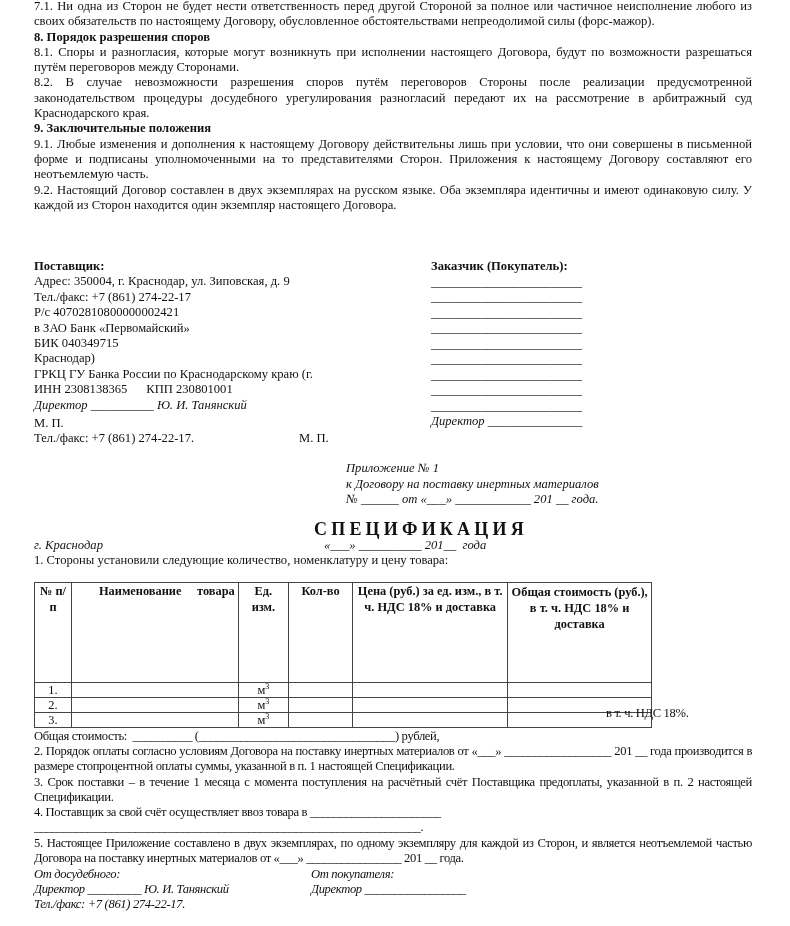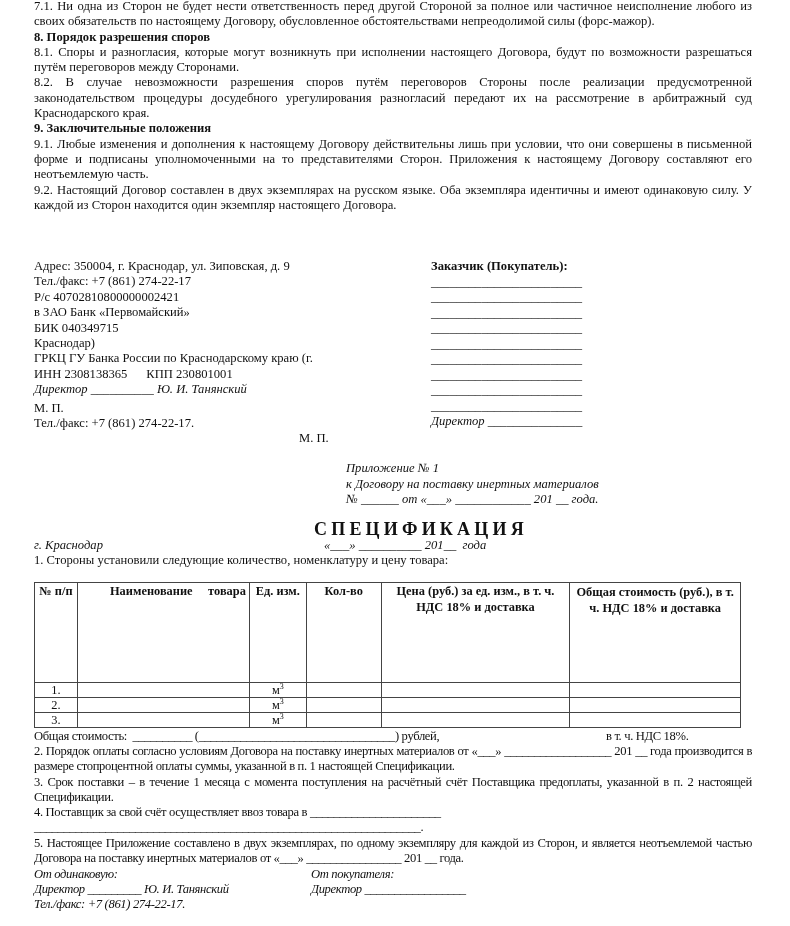--- a/index.html
+++ b/index.html
@@ -8,21 +8,21 @@
     font-family: "Liberation Serif", "DejaVu Serif", serif;
     font-size: 12.6px; color: #111; line-height: 15.3px;
   }
   .page { position: absolute; left: 34px; top: 0; width: 718px; }
   .p { text-align: justify; margin: 0; }
   .cond { letter-spacing: -0.35px; }
   .h { font-weight: bold; margin: 0; }
   .it { font-style: italic; }
   .abs { position: absolute; white-space: nowrap; }
   table.spec {
-    position: absolute; left: 34px; top: 582px; width: 707px;
+    position: absolute; left: 34px; top: 582px; width: 618px;
     border-collapse: collapse; font-size: 12.4px; line-height: 15.5px; font-family: Liberation Serif, serif;
   }
   table.spec td, table.spec th {
     border: 1px solid #444; padding: 1px 3px; vertical-align: top; text-align: center;
   }
   table.spec th { font-weight: bold; height: 97px; }
   table.spec td { height: 13px; padding: 0 3px; line-height: 14px; }
   table.spec tr.row td { border-top: 1.5px solid #222; }
   sup { font-size: 8px; line-height: 0; }
   .title { font-weight: bold; letter-spacing: 4.2px; font-size: 18px; }
@@ -34,20 +34,21 @@
   <p class="p" style="margin-top:-1px">7.1. Ни одна из Сторон не будет нести ответственность перед другой Стороной за полное или частичное неисполнение любого из своих обязательств по настоящему Договору, обусловленное обстоятельствами непреодолимой силы (форс-мажор).</p>
   <p class="h">8. Порядок разрешения споров</p>
   <p class="p">8.1. Споры и разногласия, которые могут возникнуть при исполнении настоящего Договора, будут по возможности разрешаться путём переговоров между Сторонами.</p>
   <p class="p">8.2. В случае невозможности разрешения споров путём переговоров Стороны после реализации предусмотренной законодательством процедуры досудебного урегулирования разногласий передают их на рассмотрение в арбитражный суд Краснодарского края.</p>
   <p class="h">9. Заключительные положения</p>
   <p class="p">9.1. Любые изменения и дополнения к настоящему Договору действительны лишь при условии, что они совершены в письменной форме и подписаны уполномоченными на то представителями Сторон. Приложения к настоящему Договору составляют его неотъемлемую часть.</p>
   <p class="p">9.2. Настоящий Договор составлен в двух экземплярах на русском языке. Оба экземпляра идентичны и имеют одинаковую силу. У каждой из Сторон находится один экземпляр настоящего Договора.</p>
 </div>
 
 <div class="abs" style="left:34px; top:259px; line-height:15.4px;">
+  <div class="h">Поставщик:</div>
   <div>Адрес: 350004, г. Краснодар, ул. Зиповская, д. 9</div>
   <div>Тел./факс: +7 (861) 274-22-17</div>
   <div>Р/с 40702810800000002421</div>
   <div>в ЗАО Банк «Первомайский»</div>
   <div>БИК 040349715</div>
   <div>Краснодар)</div>
   <div>ГРКЦ ГУ Банка России по Краснодарскому краю (г.</div>
   <div style="white-space:pre">ИНН 2308138365      КПП 230801001</div>
   <div class="it">Директор __________ Ю. И. Танянский</div>
   <div style="margin-top:3px">М. П.</div>
@@ -124,31 +125,31 @@
         <td></td>
         <td><span>м</span><sup>3</sup></td>
         <td></td>
         <td></td>
         <td></td>
       </tr>
     </tbody>
 </table>
 
 <div class="abs cond" style="left:34px; top:729px; white-space:pre;">Общая стоимость:  __________ (_________________________________) рублей,</div>
-<div class="abs cond" style="left:606px; top:729px;">в т. ч. НДС 18%.</div>
+<div class="abs cond" style="left:606px; top:706px;">в т. ч. НДС 18%.</div>
 
 <div class="abs cond" style="left:34px; top:744px; width:718px; white-space:normal;">
   <p class="p">2. Порядок оплаты согласно условиям Договора на поставку инертных материалов от «___» __________________ 201 __ года производится в размере стопроцентной оплаты суммы, указанной в п. 1 настоящей Спецификации.</p>
   <p class="p">3. Срок поставки – в течение 1 месяца с момента поступления на расчётный счёт Поставщика предоплаты, указанной в п. 2 настоящей Спецификации.</p>
   <div>4. Поставщик за свой счёт осуществляет ввоз товара в ______________________</div>
   <div>_________________________________________________________________.</div>
   <p class="p">5. Настоящее Приложение составлено в двух экземплярах, по одному экземпляру для каждой из Сторон, и является неотъемлемой частью Договора на поставку инертных материалов от «___» ________________ 201 __ года.</p>
 </div>
 
 <div class="abs it cond" style="left:34px; top:867px; line-height:15px;">
-  <div>От одинаковую:</div>
+  <div>От досудебного:</div>
   <div>Директор _________ Ю. И. Танянский</div>
   <div>Тел./факс: +7 (861) 274-22-17.</div>
 </div>
 <div class="abs it cond" style="left:311px; top:867px; line-height:15px;">
   <div>От покупателя:</div>
   <div>Директор _________________</div>
 </div>
 
 </body></html>

